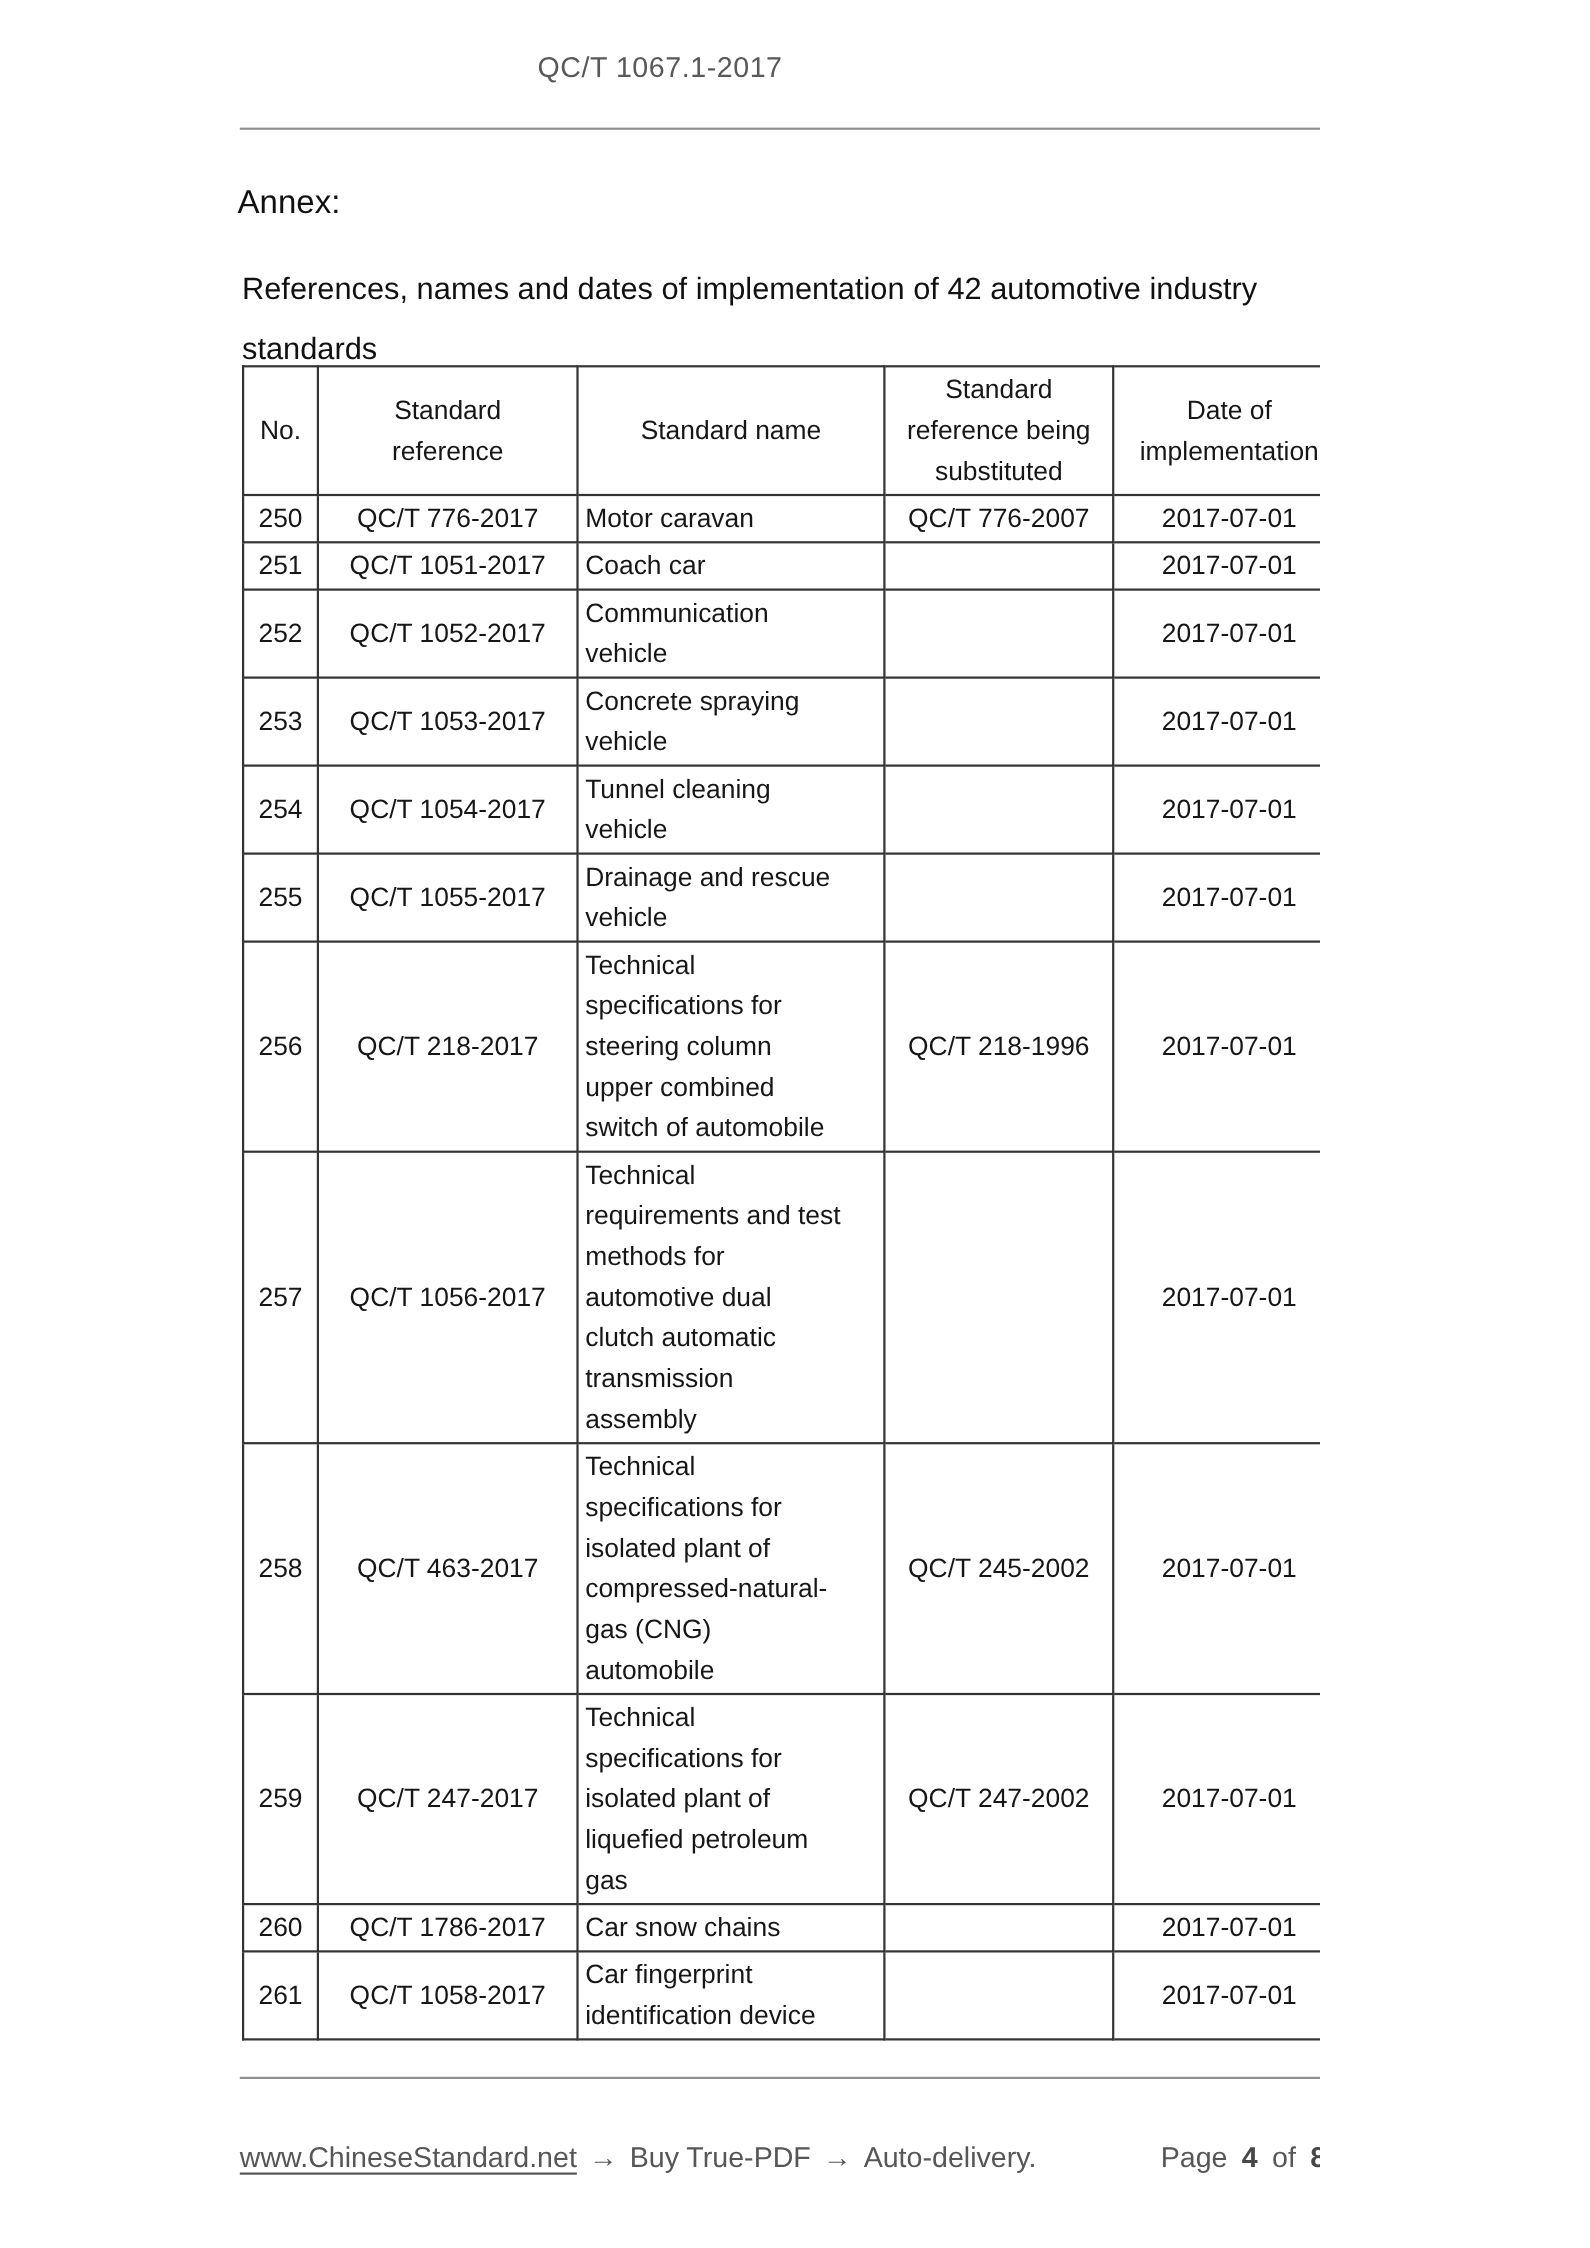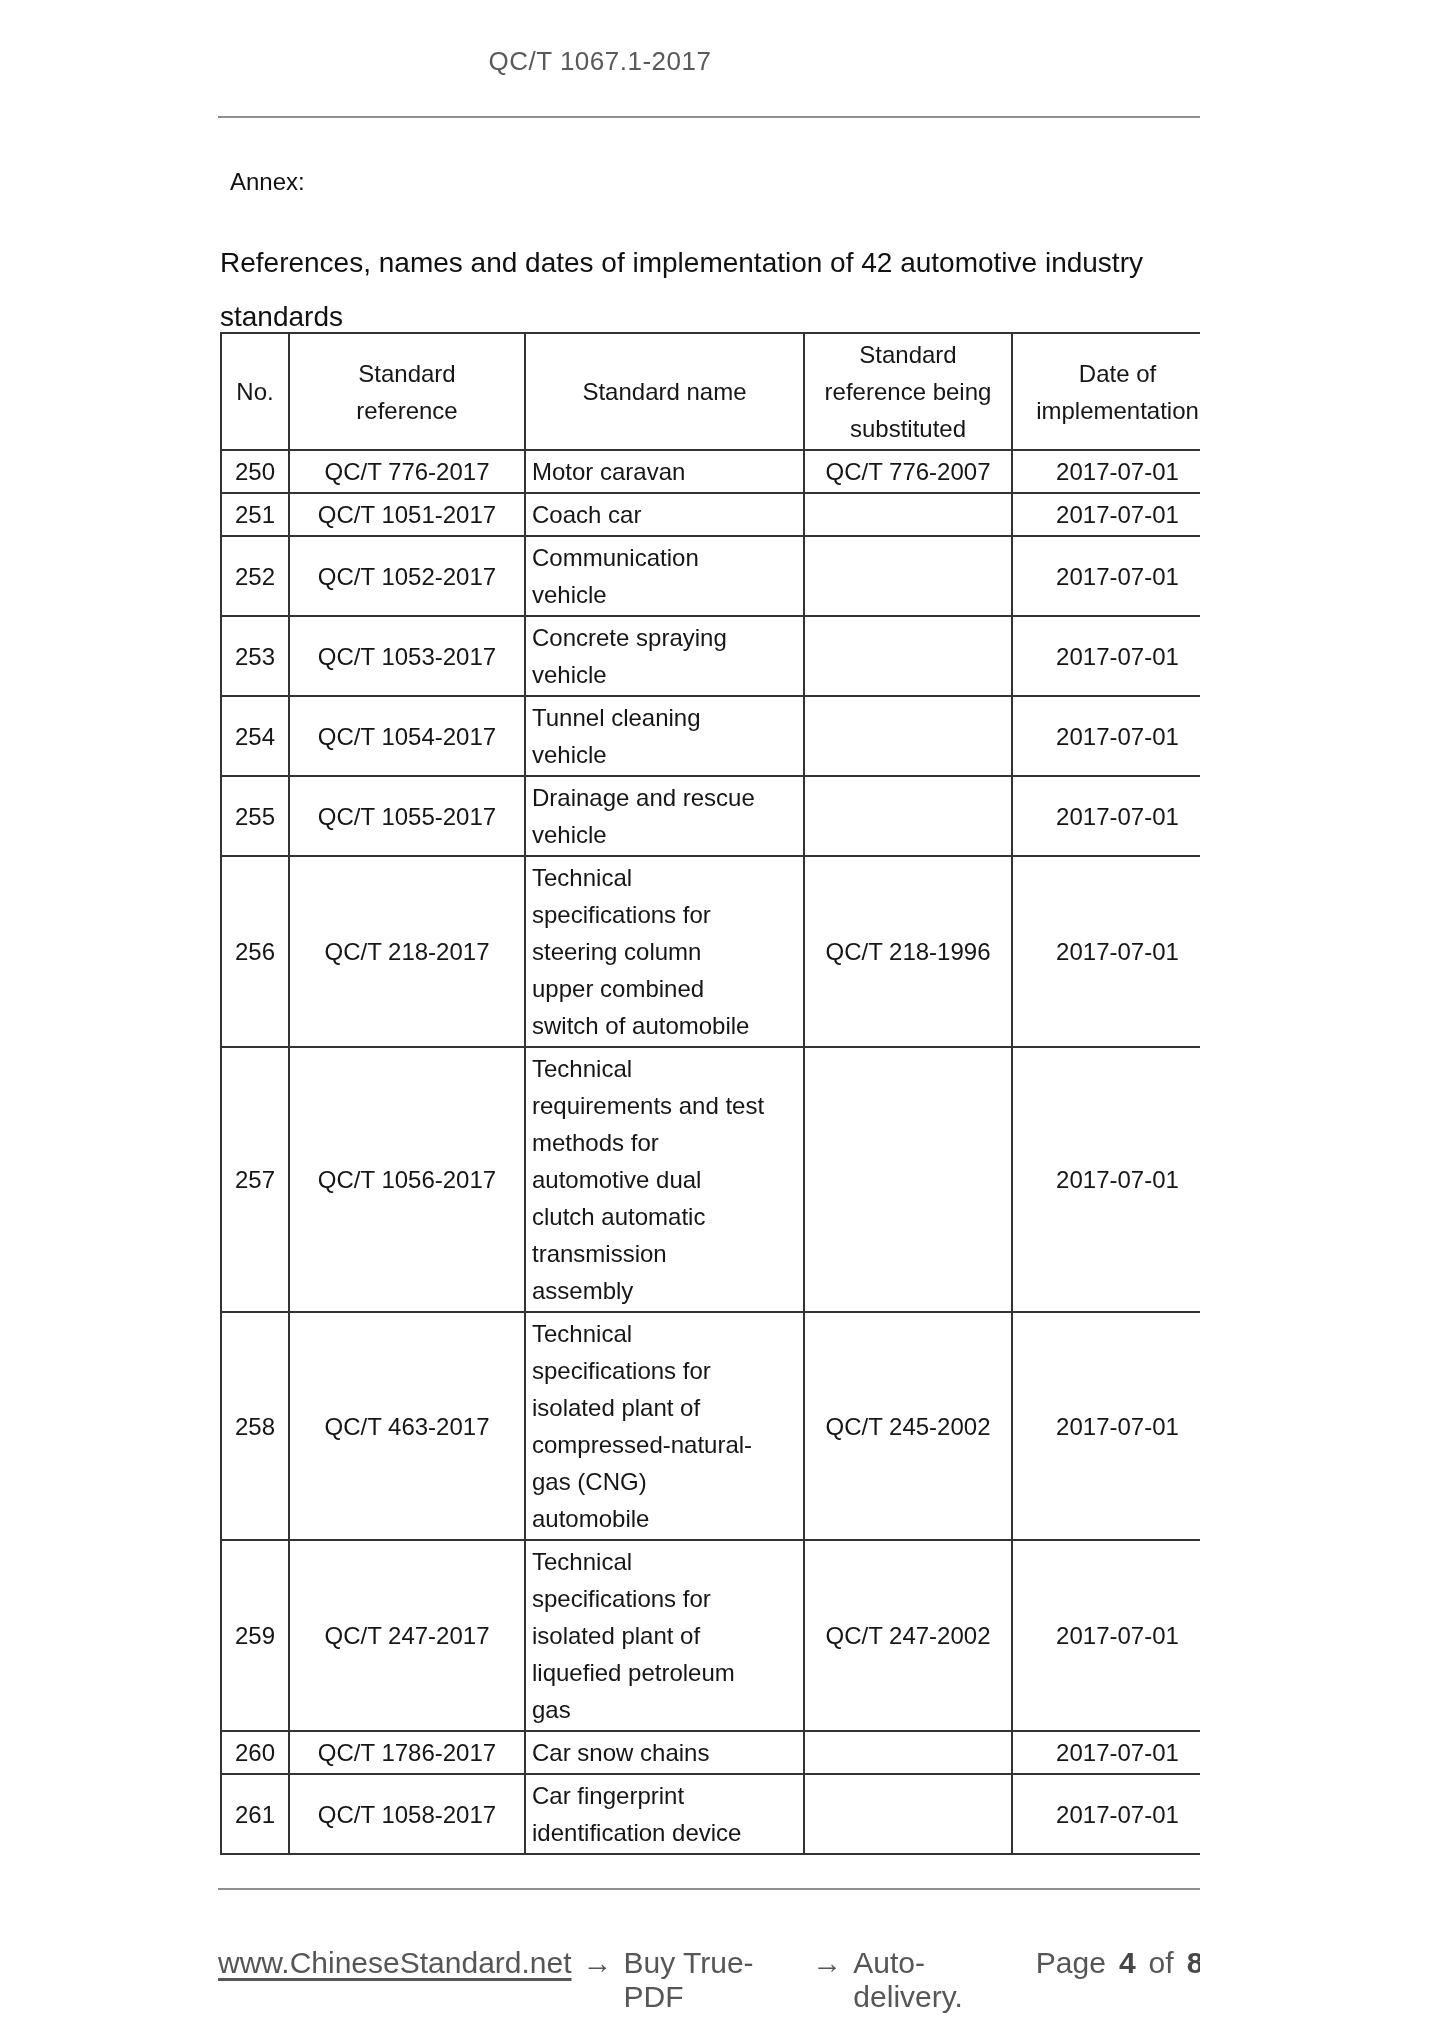--- a/index.html
+++ b/index.html
@@ -26,22 +26,22 @@
     position: absolute;
     top: 116px;
     left: 218px;
     width: 1002px;
     height: 2px;
     background: #8f8f8f;
   }
   .annex {
     position: absolute;
     top: 168px;
-    left: 230px;
-    font-size: 24px;
+    left: 216px;
+    font-size: 30px;
     color: #111111;
   }
   .doc-title {
     position: absolute;
     top: 236px;
     left: 220px;
     width: 1150px;
     font-size: 28px;
     line-height: 54px;
     color: #111111;
@@ -86,21 +86,21 @@
     background: #8f8f8f;
   }
   .doc-footer {
     position: absolute;
     top: 1946px;
     left: 218px;
     width: 1002px;
     display: flex;
     justify-content: space-between;
     align-items: baseline;
-    font-size: 30px;
+    font-size: 26px;
     color: #565656;
   }
   .footer-left { display: flex; gap: 11px; align-items: baseline; }
   .footer-right { display: flex; gap: 13px; align-items: baseline; margin-left: 13px; }
   .site-link {
     color: #565656;
     text-decoration: underline;
     text-underline-offset: 5px;
     cursor: pointer;
   }

